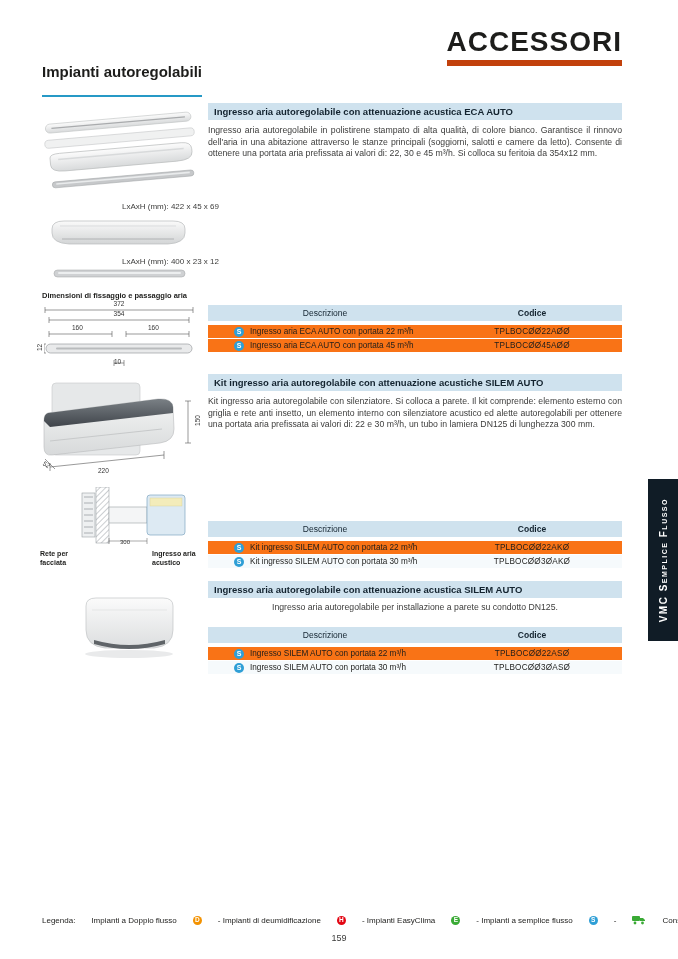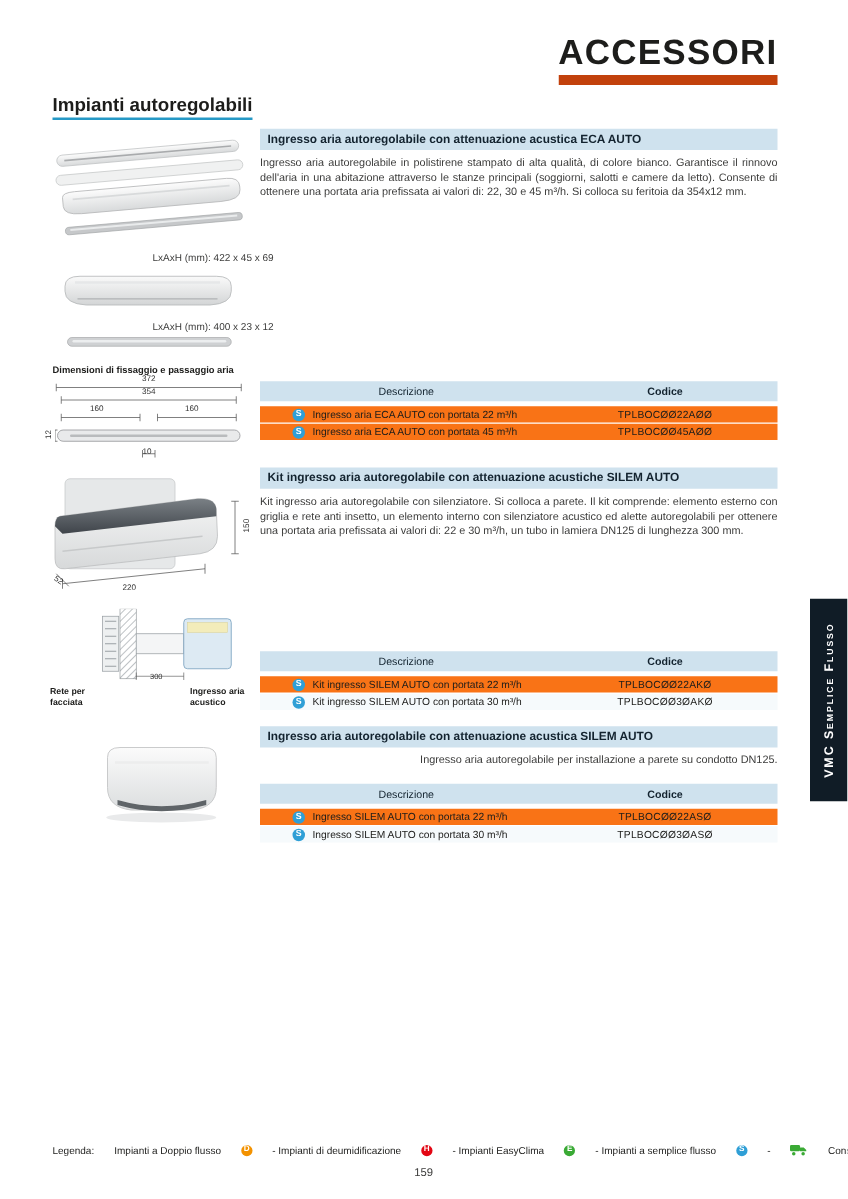--- a/index.html
+++ b/index.html
@@ -9,41 +9,41 @@
     font-family:"Liberation Sans", sans-serif;
     color:#1d1d1b;
     position:relative; overflow:hidden;
   }
   .page { position:relative; width:678px; height:959px; background:#fff; }
 
   
   .title {
     position:absolute; top:26px; right:56px;
     font-size:28px; font-weight:700; letter-spacing:1px;
-    border-bottom:8px solid #c2410c; padding-bottom:2px;
+    border-bottom:6px solid #c2410c; padding-bottom:2px;
   }
   .subtitle {
-    position:absolute; top:76px; left:42px;
+    position:absolute; top:63px; left:42px;
     font-size:15px; font-weight:700; color:#1d1d1b;
-    border-bottom:2.5px solid #2699c6; padding-bottom:1px;
+    border-bottom:2.5px solid #2699c6; padding-bottom:15px;
   }
 
   
   .sec-header {
     position:absolute; left:208px; width:414px; height:17px;
     background:#cfe2ee; color:#13232f;
     font-size:9.5px; font-weight:700; line-height:17px; padding-left:6px;
     white-space:nowrap; overflow:hidden;
   }
   .s1h{top:103px;} .s2h{top:374px;} .s3h{top:581px;}
   .sec-body {
     position:absolute; left:208px; width:414px;
     font-size:8.7px; line-height:1.35; color:#3c3c3b; text-align:justify;
   }
-  .s1b{top:125px;} .s2b{top:396px;} .s3b{top:602px; text-align:right;}
+  .s1b{top:125px;} .s2b{top:396px;} .s3b{top:602px; text-align:center;}
   .sec-body p { margin:0; }
 
   
   .fig { position:absolute; }
   .fig-exploded { left:42px; top:110px; width:158px; height:92px; }
   .fig-vent     { left:46px; top:213px; width:145px; height:40px; }
   .fig-strip    { left:52px; top:267px; width:135px; height:14px; }
   .fig-drawing  { left:44px; top:302px; width:150px; height:72px; }
   .fig-kit      { left:42px; top:379px; width:158px; height:100px; }
   .fig-wall     { left:66px; top:487px; width:125px; height:62px; }

